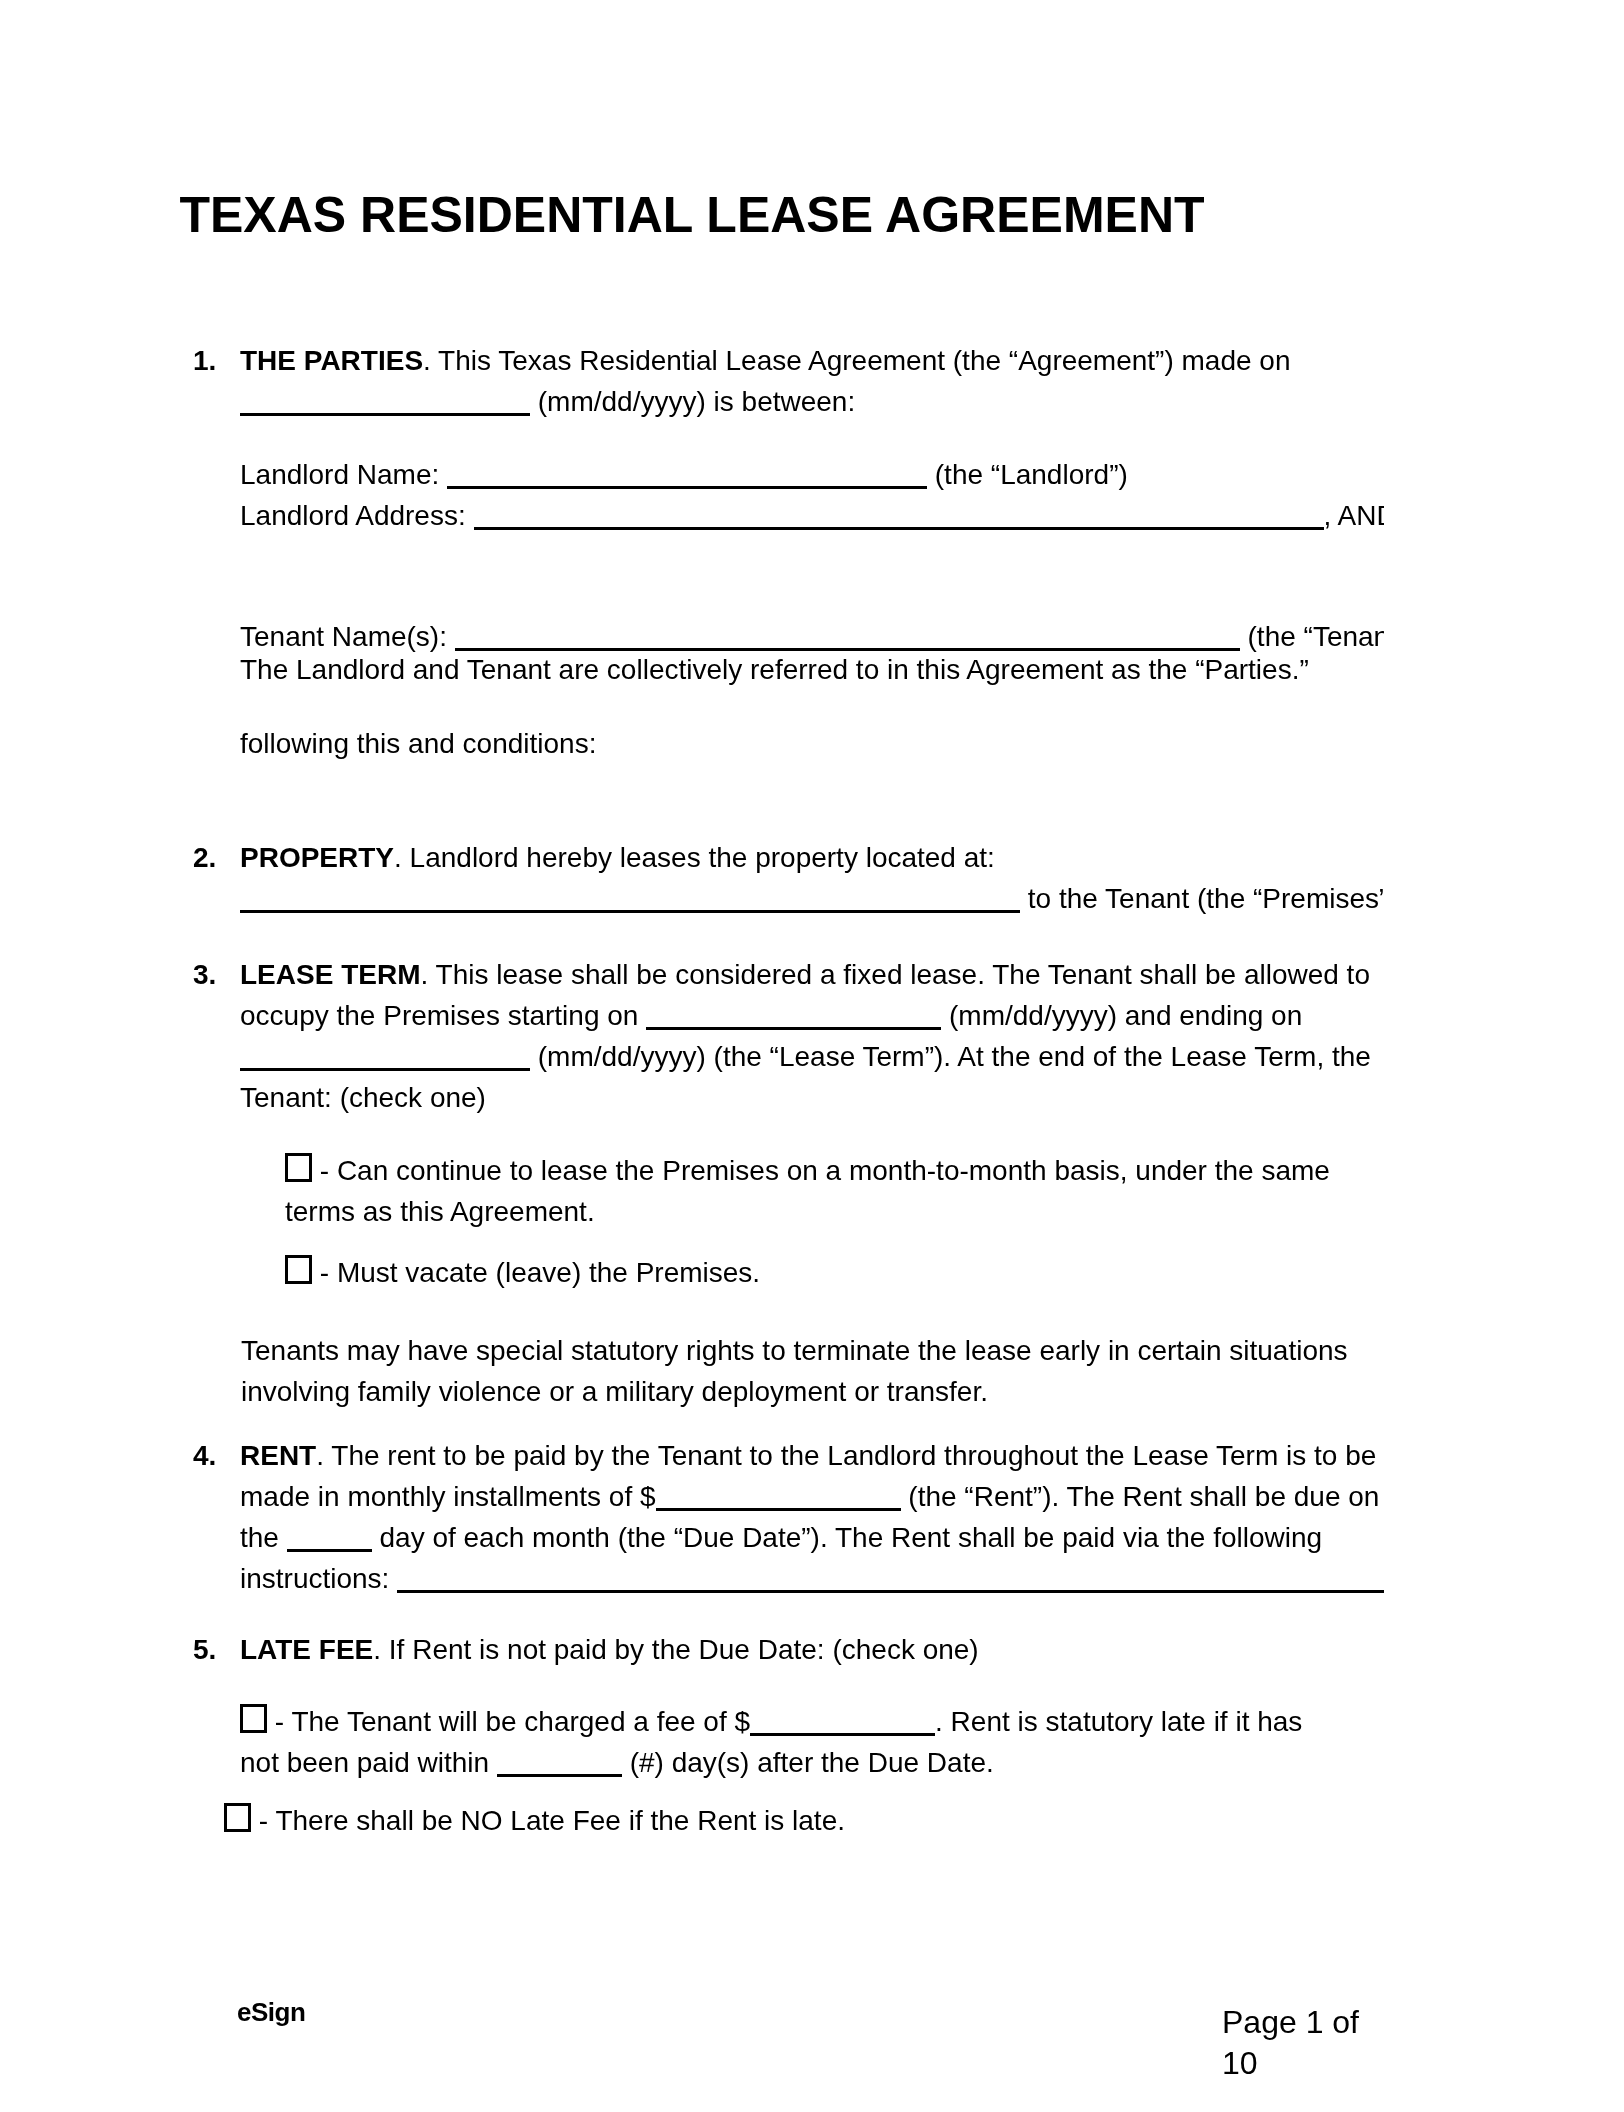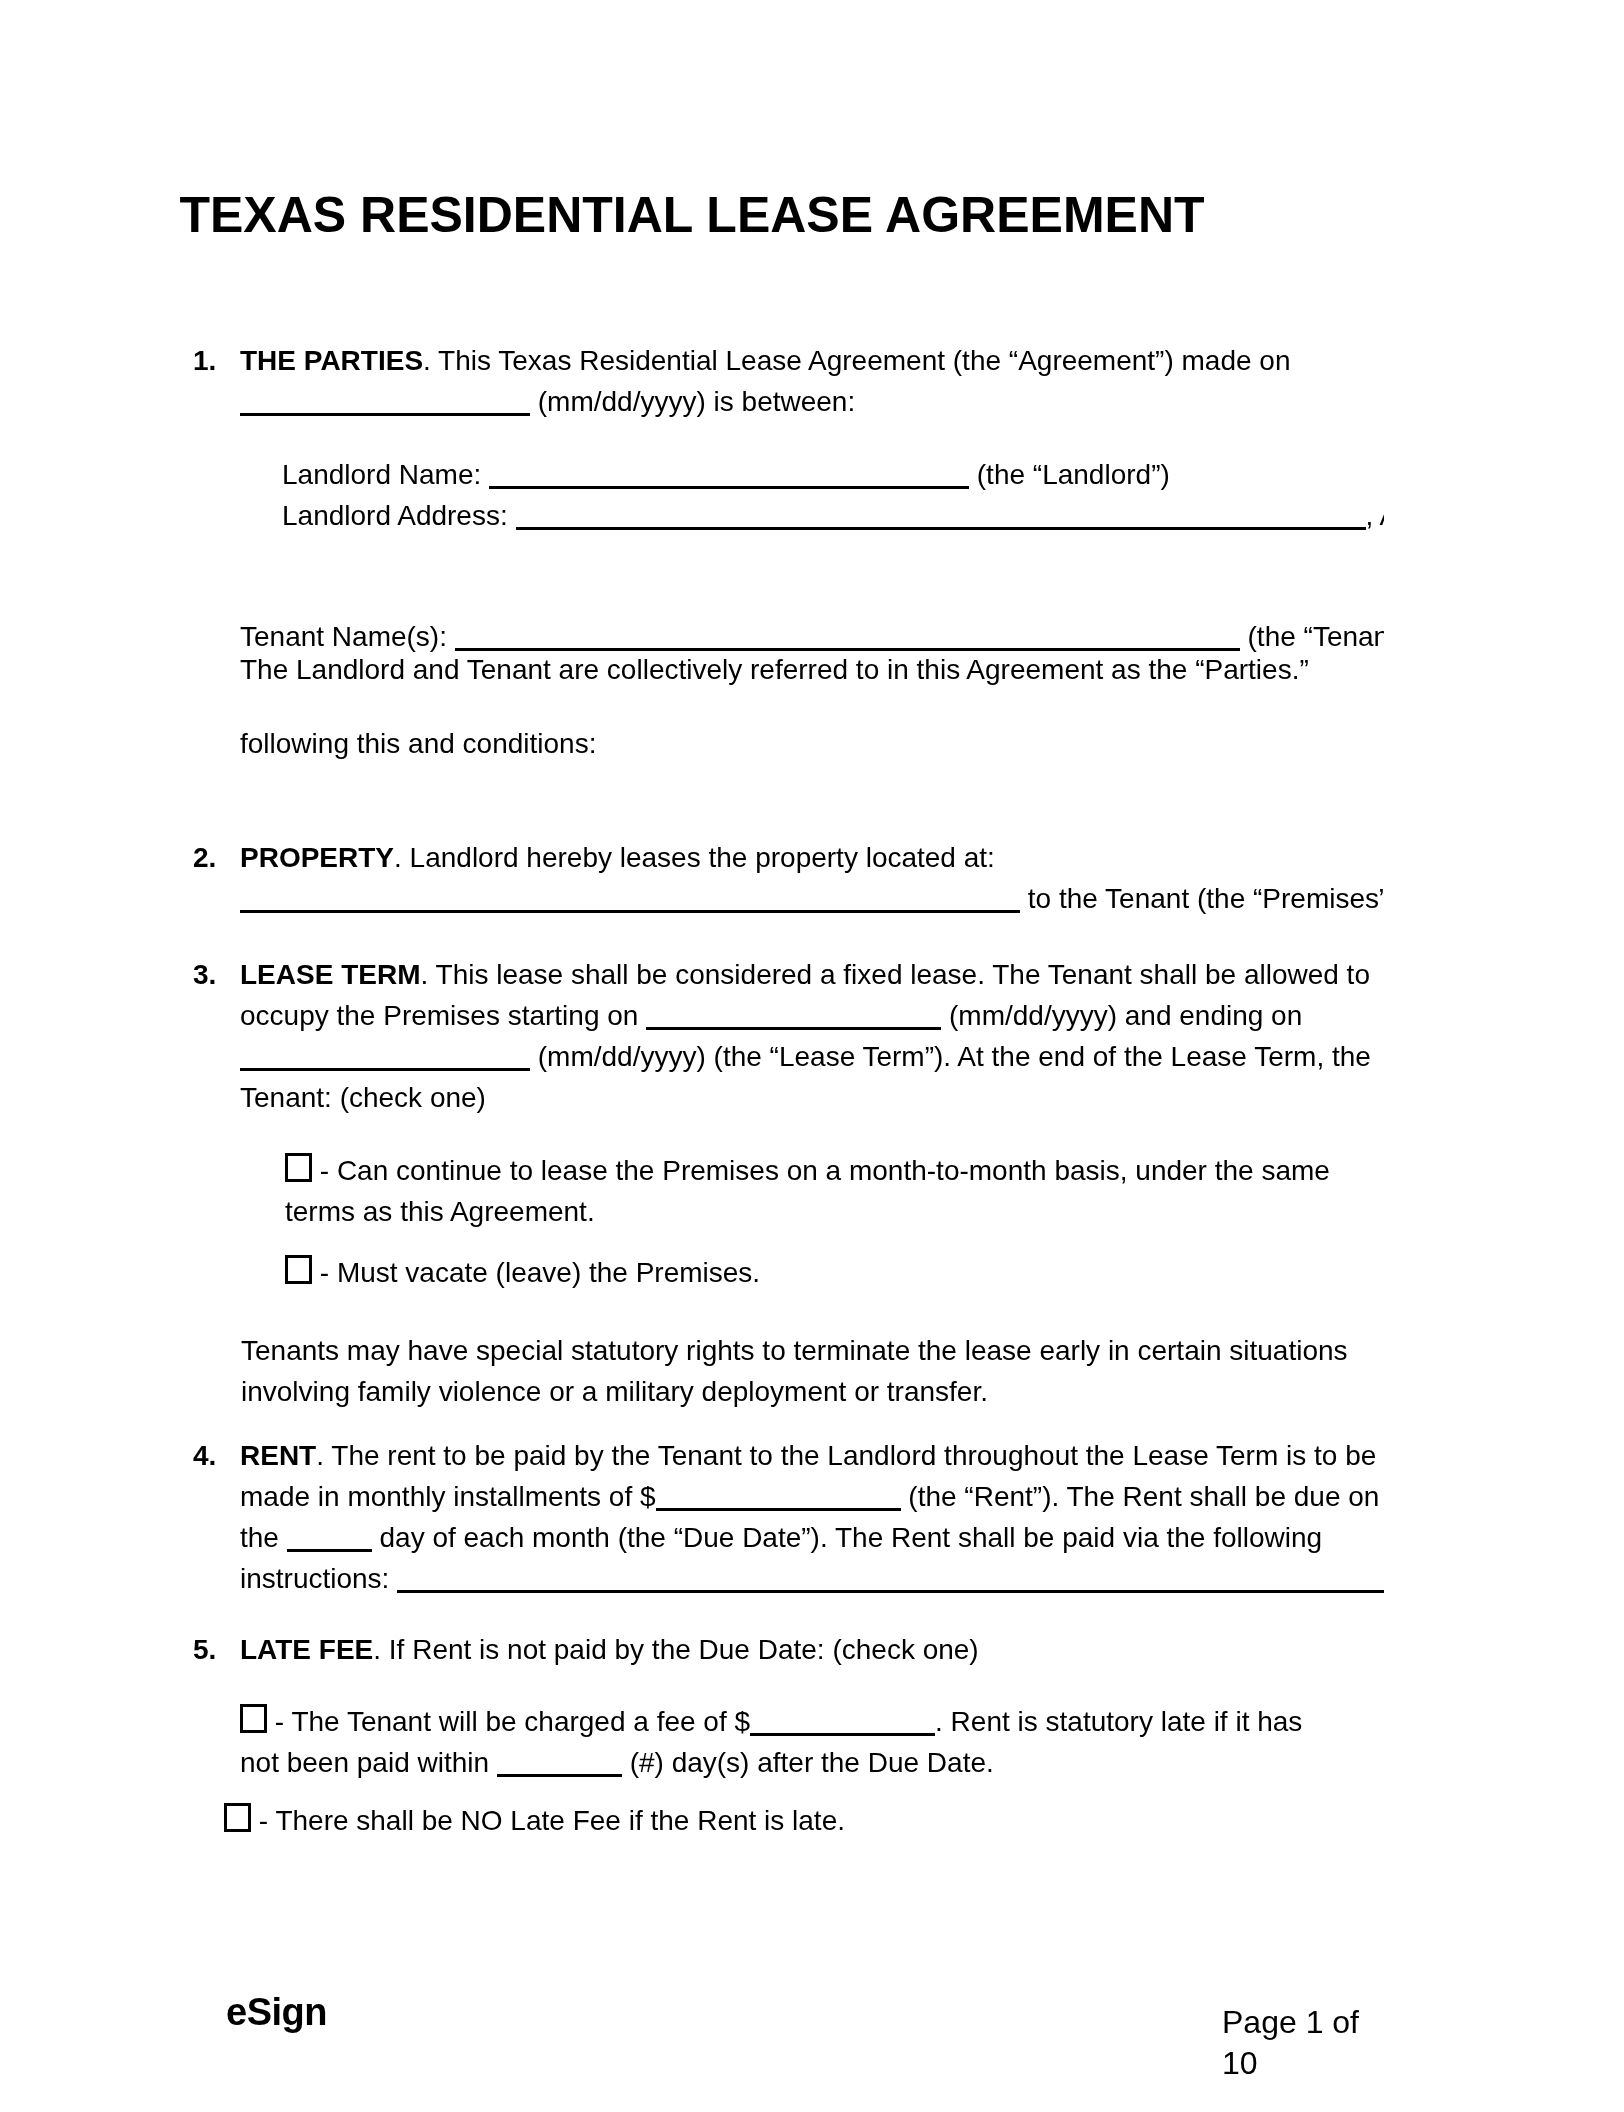--- a/index.html
+++ b/index.html
@@ -45,24 +45,24 @@
     display: inline-block;
     width: 21px;
     height: 23px;
     border: 3px solid #000000;
     position: relative;
     top: 2px;
     background: #ffffff;
   }
   .footer-logo {
     position: absolute;
-    left: 226px;
+    left: 237px;
     top: 1990px;
     font-weight: bold;
-    font-size: 38px;
+    font-size: 26px;
     line-height: 44px;
     letter-spacing: -0.5px;
   }
   .footer-page {
     position: absolute;
     left: 1222px;
     top: 2002px;
     font-size: 32px;
     line-height: 41px;
   }
@@ -71,21 +71,21 @@
 <body>
 
 <div class="page">
   <div class="title">TEXAS RESIDENTIAL LEASE AGREEMENT</div>
   <div>
       <div class="para" style="left: 240px; top: 340px;">
         <span class="sec-num">1.</span>
         <div class="line"><b>THE PARTIES</b><span>. This Texas Residential Lease Agreement (the “Agreement”) made on</span></div>
         <div class="line"><span class="blank" style="width: 290px;"></span><span> (mm/dd/yyyy) is between:</span></div>
       </div>
-      <div class="para" style="left: 240px; top: 454px; margin-left: 42px;">
+      <div class="para" style="left: 240px; top: 454px;">
         <div class="line"><span>Landlord Name: </span><span class="blank" style="width: 480px;"></span><span> (the “Landlord”)</span></div>
         <div class="line"><span>Landlord Address: </span><span class="blank" style="width: 850px;"></span><span>, AND</span></div>
       </div>
       <div class="para" style="left: 240px; top: 572px; margin-top: 44px;">
         <div class="line"><span>Tenant Name(s): </span><span class="blank" style="width: 785px;"></span><span> (the “Tenant”)</span></div>
       </div>
       <div class="para" style="left: 240px; top: 649px;">
         <div class="line"><span>The Landlord and Tenant are collectively referred to in this Agreement as the “Parties.”</span></div>
       </div>
       <div class="para" style="left: 240px; top: 723px;">

